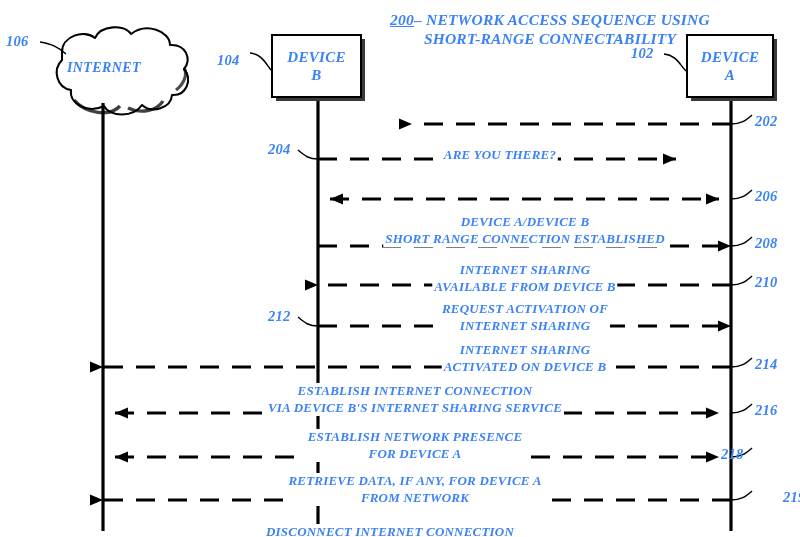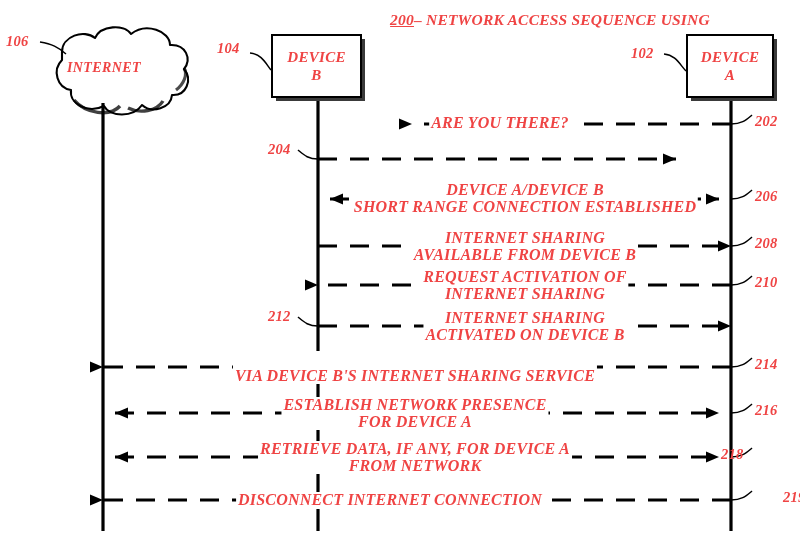--- a/index.html
+++ b/index.html
@@ -7,21 +7,21 @@
     padding: 0;
     background: #ffffff;
   }
   #page {
     position: relative;
     width: 800px;
     height: 537px;
     background: #ffffff;
     overflow: hidden;
     font-family: "Liberation Serif", "DejaVu Serif", serif;
-    color: #ef4444;
+    color: #3b82f6;
   }
   #canvas {
     position: absolute;
     left: 0;
     top: 0;
     width: 800px;
     height: 537px;
   }
   .fig-title {
     position: absolute;
@@ -75,26 +75,27 @@
     font-weight: bold;
     font-size: 14.5px;
     letter-spacing: 0.3px;
     white-space: nowrap;
   }
   .msg-label {
     position: absolute;
     text-align: center;
     font-style: italic;
     font-weight: bold;
-    font-size: 16px;
+    font-size: 13px;
     line-height: 16.5px;
     letter-spacing: 0.2px;
     background: #ffffff;
     padding: 0 2px;
     white-space: nowrap;
+    margin-top: 32px;
   }
   .msg-label.two-line { line-height: 16.5px; }
 </style>
 </head>
 <body>
 
 <div id="page">
 
   <svg id="canvas" viewBox="0 0 800 537">
     <defs>
@@ -160,32 +161,33 @@
     <path d="M731,413 C742,413 746,409 752,404" fill="none" stroke="#000" stroke-width="1.5"></path>
     <path d="M731,457 C742,457 746,453 752,448" fill="none" stroke="#000" stroke-width="1.5"></path>
     <path d="M731,500 C742,500 746,496 752,491" fill="none" stroke="#000" stroke-width="1.5"></path>
 
     <path d="M318,159 C308,159 304,155 298,150" fill="none" stroke="#000" stroke-width="1.5"></path>
     <path d="M318,326 C308,326 304,322 298,317" fill="none" stroke="#000" stroke-width="1.5"></path>
   </svg>
 
   <div class="fig-title">
     <span class="num">200</span><span>–</span>&nbsp;<span>NETWORK ACCESS SEQUENCE USING</span><br>
+    <span>SHORT-RANGE CONNECTABILITY</span>
   </div>
 
   <div class="node-box" id="device-b-box">
     <span><span>DEVICE</span><br><span>B</span></span>
   </div>
   <div class="node-box" id="device-a-box">
     <span><span>DEVICE</span><br><span>A</span></span>
   </div>
   <div class="cloud-label">INTERNET</div>
 
   <div class="ref-num" style="left:6px;  top:33px;">106</div>
-  <div class="ref-num" style="left:217px;top:40px;">104</div>
+  <div class="ref-num" style="left:217px;top:52px;">104</div>
   <div class="ref-num" style="left:631px;top:45px;">102</div>
 
   <div class="ref-num" style="left:755px;top:113px;">202</div>
   <div class="ref-num" style="left:268px;top:141px;">204</div>
   <div class="ref-num" style="left:755px;top:188px;">206</div>
   <div class="ref-num" style="left:755px;top:235px;">208</div>
   <div class="ref-num" style="left:755px;top:274px;">210</div>
   <div class="ref-num" style="left:268px;top:308px;">212</div>
   <div class="ref-num" style="left:755px;top:356px;">214</div>
   <div class="ref-num" style="left:755px;top:402px;">216</div>
@@ -209,21 +211,21 @@
     <span>REQUEST ACTIVATION OF</span><br>
     <span>INTERNET SHARING</span>
   </div>
 
   <div class="msg-label two-line" style="left:525px;top:310px;transform:translateX(-50%);">
     <span>INTERNET SHARING</span><br>
     <span>ACTIVATED ON DEVICE B</span>
   </div>
 
   <div class="msg-label two-line" style="left:415px;top:351px;transform:translateX(-50%);">
-    <br>
+    <span>ESTABLISH INTERNET CONNECTION</span><br>
     <span>VIA DEVICE B'S INTERNET SHARING SERVICE</span>
   </div>
 
   <div class="msg-label two-line" style="left:415px;top:397px;transform:translateX(-50%);">
     <span>ESTABLISH NETWORK PRESENCE</span><br>
     <span>FOR DEVICE A</span>
   </div>
 
   <div class="msg-label two-line" style="left:415px;top:441px;transform:translateX(-50%);">
     <span>RETRIEVE DATA, IF ANY, FOR DEVICE A</span><br>

